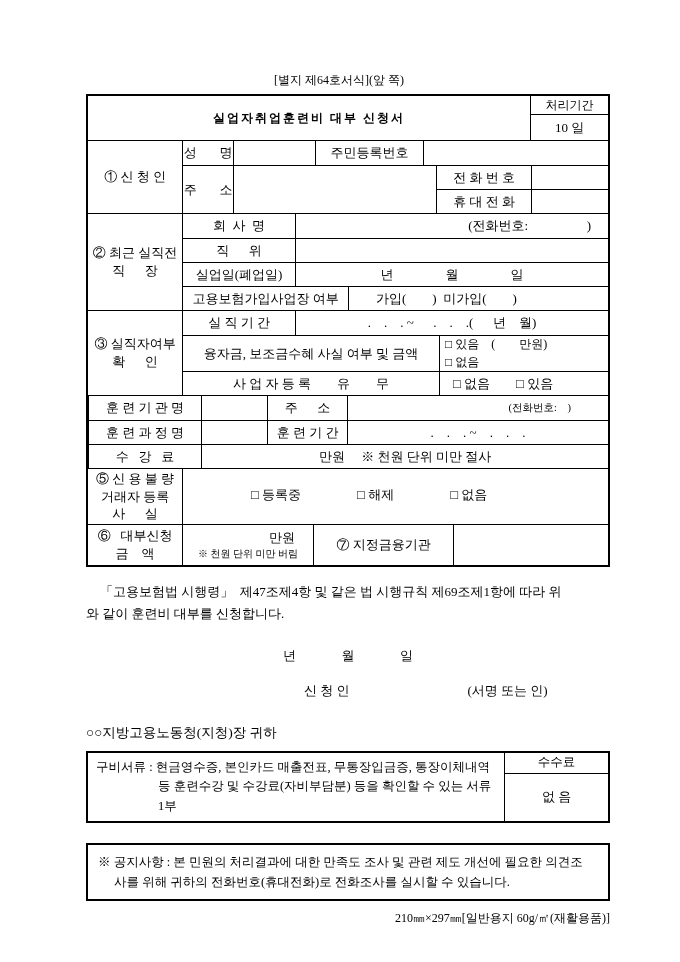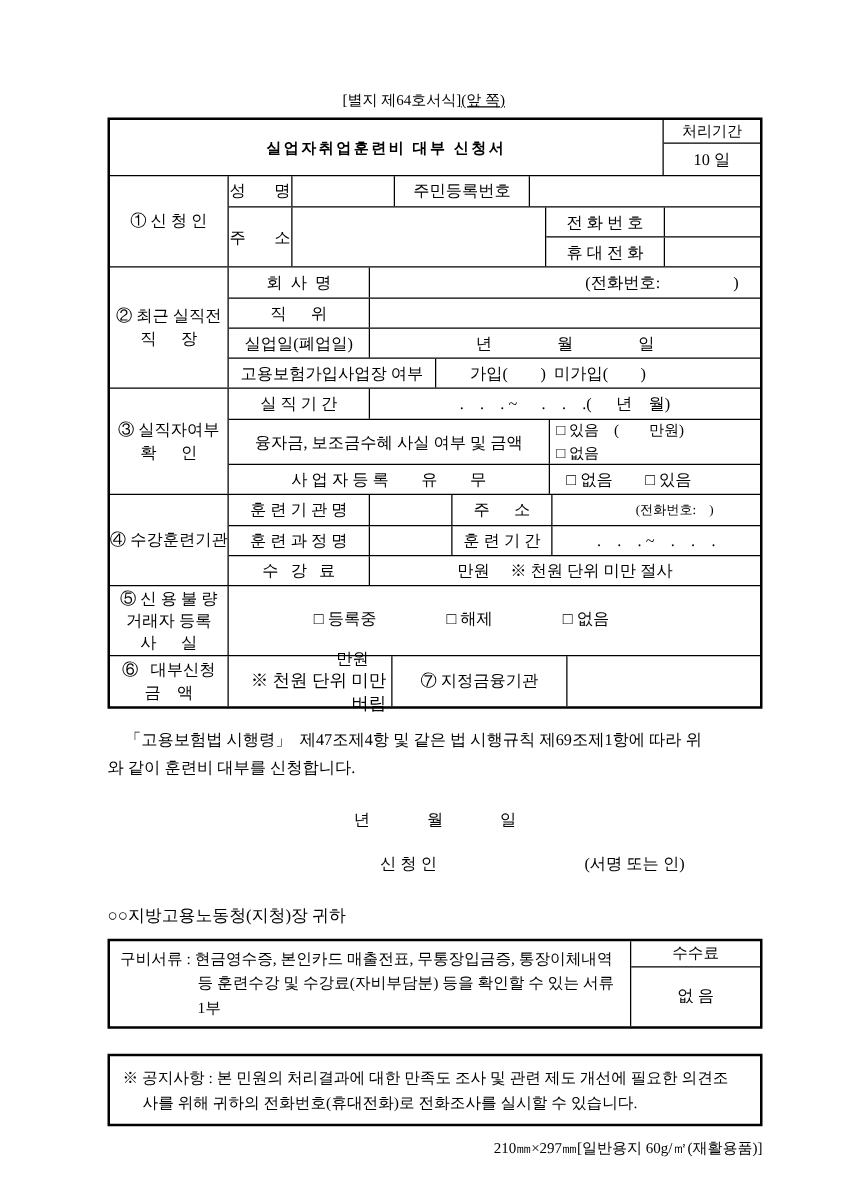--- a/index.html
+++ b/index.html
@@ -4,21 +4,21 @@
 <style>
   * { box-sizing: border-box; margin: 0; padding: 0; }
   html, body { background: #ffffff; }
   .paper {
     width: 680px; height: 962px; background: #ffffff; color: #000;
     font-family: "Liberation Serif", "DejaVu Serif", serif;
     font-size: 13px; position: relative; overflow: hidden; margin: 0 auto;
   }
   .content { position: absolute; left: 86px; top: 72px; width: 524px; }
   .tophdr { display: flex; justify-content: center; font-size: 12px; margin-bottom: 5px; }
-  .tophdr .right { padding-right: 18px; text-decoration: underline; }
+  .tophdr .right { padding-right: 18px; }
 
   [data-bind] { white-space: pre-wrap; }
   .c [data-bind], .slabel [data-bind], .tophdr [data-bind] { white-space: pre; }
 
   .ftable { border: 2px solid #000; }
   .ftable > * + * { border-top: 1px solid #000; }
 
   .trow { display: flex; }
   .trow > :not(:first-child) { border-left: 1px solid #000; }
   .title-row { height: 44px; }
@@ -53,21 +53,21 @@
   .w94i { width: 94px; flex: none; } .w108 { width: 108px; flex: none; }
   .w112 { width: 112px; flex: none; } .w130 { width: 130px; flex: none; }
   .w140 { width: 140px; flex: none; } .w165 { width: 165px; flex: none; }
   .w172 { width: 172px; flex: none; } .w256 { width: 256px; flex: none; }
 
   .small { font-size: 10.5px; }
   .vcol { flex-direction: column; align-items: flex-start; justify-content: center; gap: 1px; font-size: 12px; }
   .opts { gap: 56px; padding-left: 68px; }
   .amountcell { justify-content: center; padding: 2px 4px; }
   .amountcell .unit { text-align: right; padding-right: 14px; }
-  .amountcell .note { font-size: 14px; text-align: right; }
+  .amountcell .note { font-size: 10px; text-align: center; }
 
   .decl { margin-top: 14px; }
   .decl-body { text-indent: 14px; line-height: 1.7; max-width: 487px; }
   .decl-date { margin-top: 22px; text-align: center; }
   .decl-sign { margin-top: 17px; display: flex; align-items: center; }
   .decl-sign .applicant { margin-left: 218px; }
   .decl-sign .signnote { margin-left: 118px; }
   .addressee { margin-top: 24px; font-size: 13.5px; }
 
   .docs-box { border: 2px solid #000; display: flex; margin-top: 9px; }
@@ -207,23 +207,20 @@
                 <span data-bind="unemployed_check.bizreg_label">사 업 자 등 록        유        무</span>
               </div>
             <div class="c fill">
                 <span data-bind="unemployed_check.bizreg_value" style="padding-left:8px;">□ 없음        □ 있음</span>
               </div>
           </div>
         </div>
       </div>
 
       <div class="sect">
-        <div class="slabel">
-          <span data-bind="training.section_label">④ 수강훈련기관</span>
-        </div>
         <div class="sbody">
           <div class="r h24">
             <div class="c lbl w112">
                 <span data-bind="training.org_label">훈 련 기 관 명</span>
               </div>
             <div class="c w66"></div>
             <div class="c lbl w80">
                 <span data-bind="training.addr_label">주      소</span>
               </div>
             <div class="c fill rightal">

